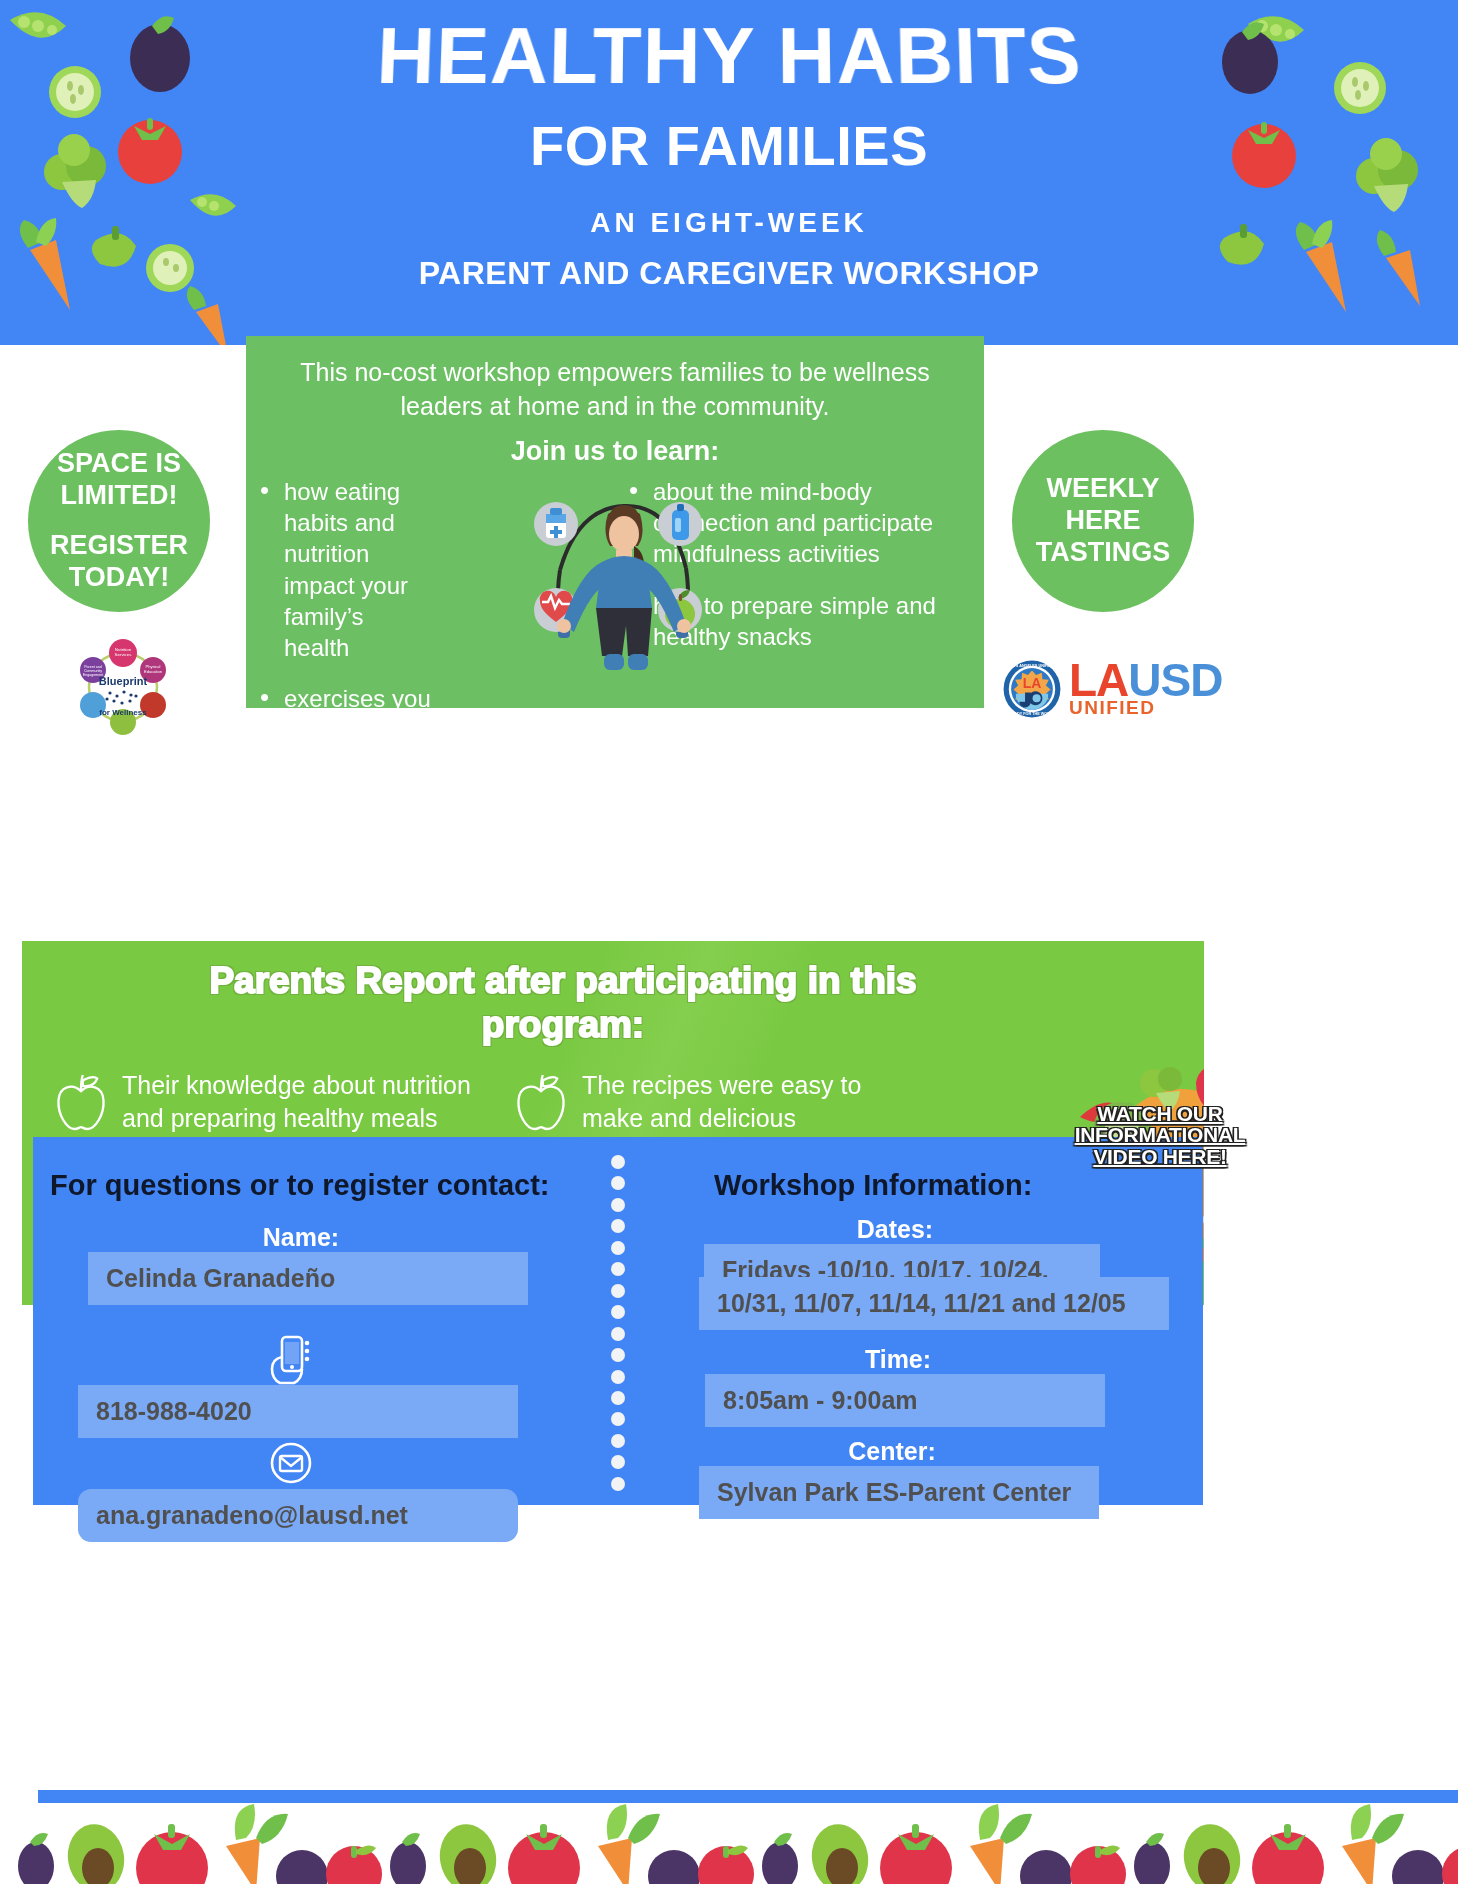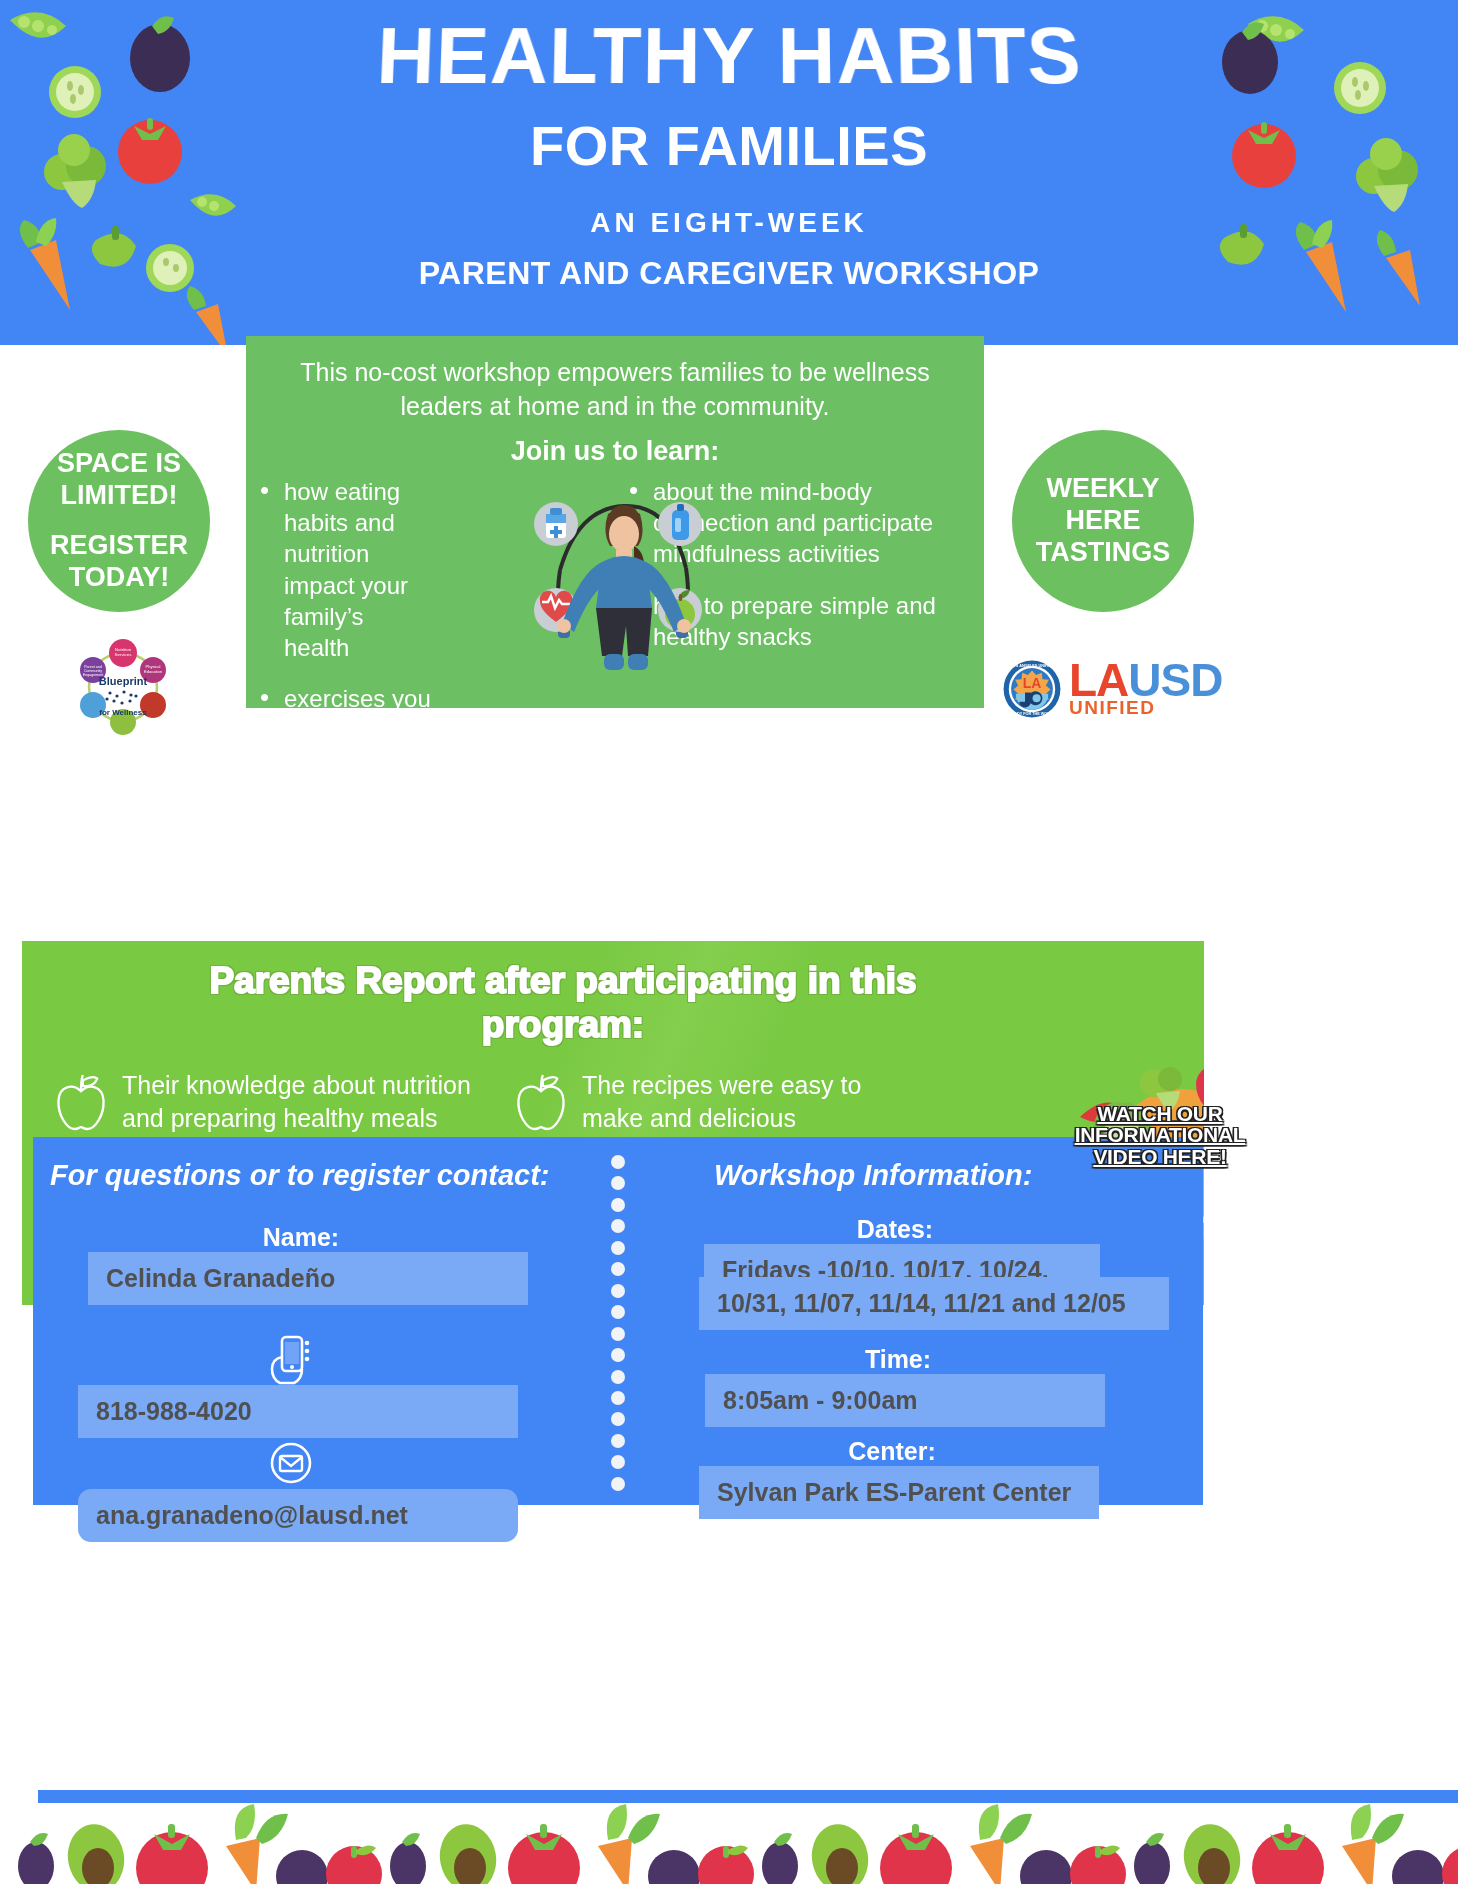--- a/index.html
+++ b/index.html
@@ -257,25 +257,24 @@
     position: absolute;
     left: 0; top: 0;
     width: 566px; height: 368px;
   }
   .cp-right {
     position: absolute;
     left: 616px; top: 0;
     width: 554px; height: 368px;
   }
   .cp-heading {
-    color: #ffffff;
+    color: #0f172a;
     font-size: 29px;
     font-weight: 800;
-    padding-top: 22px;
-    font-style: italic;
+    padding-top: 32px;
   }
   .cp-left .cp-heading { padding-left: 17px; }
   .cp-right .cp-heading { padding-left: 65px; }
 
   .dotted-divider {
     position: absolute;
     left: 578px; top: 18px;
     width: 14px; height: 336px;
     display: flex;
     flex-direction: column;

